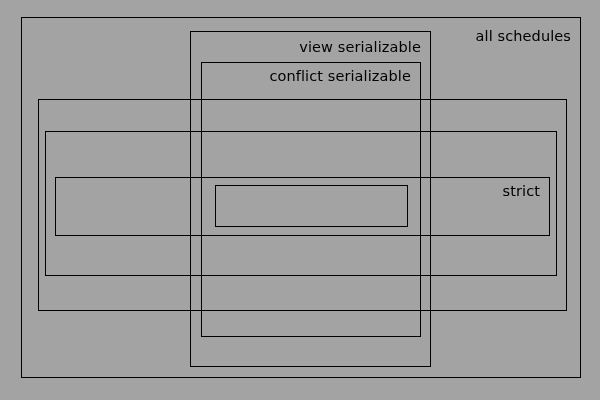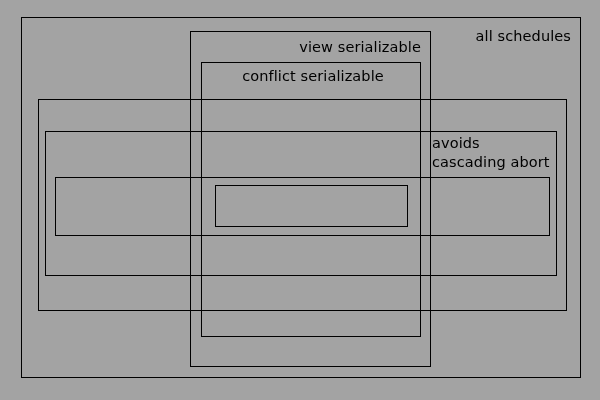--- a/index.html
+++ b/index.html
@@ -48,21 +48,21 @@
   #box-view-serializable    { left: 190px; top: 31px;  width: 241px; height: 336px; }
   #box-conflict-serializable{ left: 201px; top: 62px;  width: 220px; height: 275px; }
   #box-recoverable          { left: 38px;  top: 99px;  width: 529px; height: 212px; }
   #box-avoids-cascading     { left: 45px;  top: 131px; width: 512px; height: 145px; }
   #box-strict               { left: 55px;  top: 177px; width: 495px; height: 59px;  }
   #box-serial               { left: 215px; top: 185px; width: 193px; height: 42px;  }
 
   
   #label-all-schedules      { left: 360px; top: 27px;  width: 211px; }
   #label-view-serializable  { left: 230px; top: 38px;  width: 191px; }
-  #label-conflict-serializable { left: 215px; top: 67px; width: 196px; text-align: center; }
+  #label-conflict-serializable { left: 215px; top: 67px; width: 196px; }
   #label-recoverable        { left: 380px; top: 107px; width: 177px; }
   #label-avoids-cascading   { left: 432px; top: 134px; width: 130px; }
   #label-strict             { left: 430px; top: 182px; width: 110px; }
   #label-serial             { left: 215px; top: 195px; width: 193px; }
 </style>
 </head>
 <body>
 
 <div id="diagram">
 
@@ -80,18 +80,17 @@
 
   <div class="box" id="box-serial"></div>
 
   <div class="label right" id="label-all-schedules">all schedules</div>
 
   <div class="label right" id="label-view-serializable">view serializable</div>
 
   <div class="label right" id="label-conflict-serializable">conflict serializable</div>
 
 
-  <div class="label left" id="label-avoids-cascading">avoids
-cascading abort</div>
 
+  <div class="label right" id="label-strict">strict</div>
 
 
 </div>
 
 </body></html>

